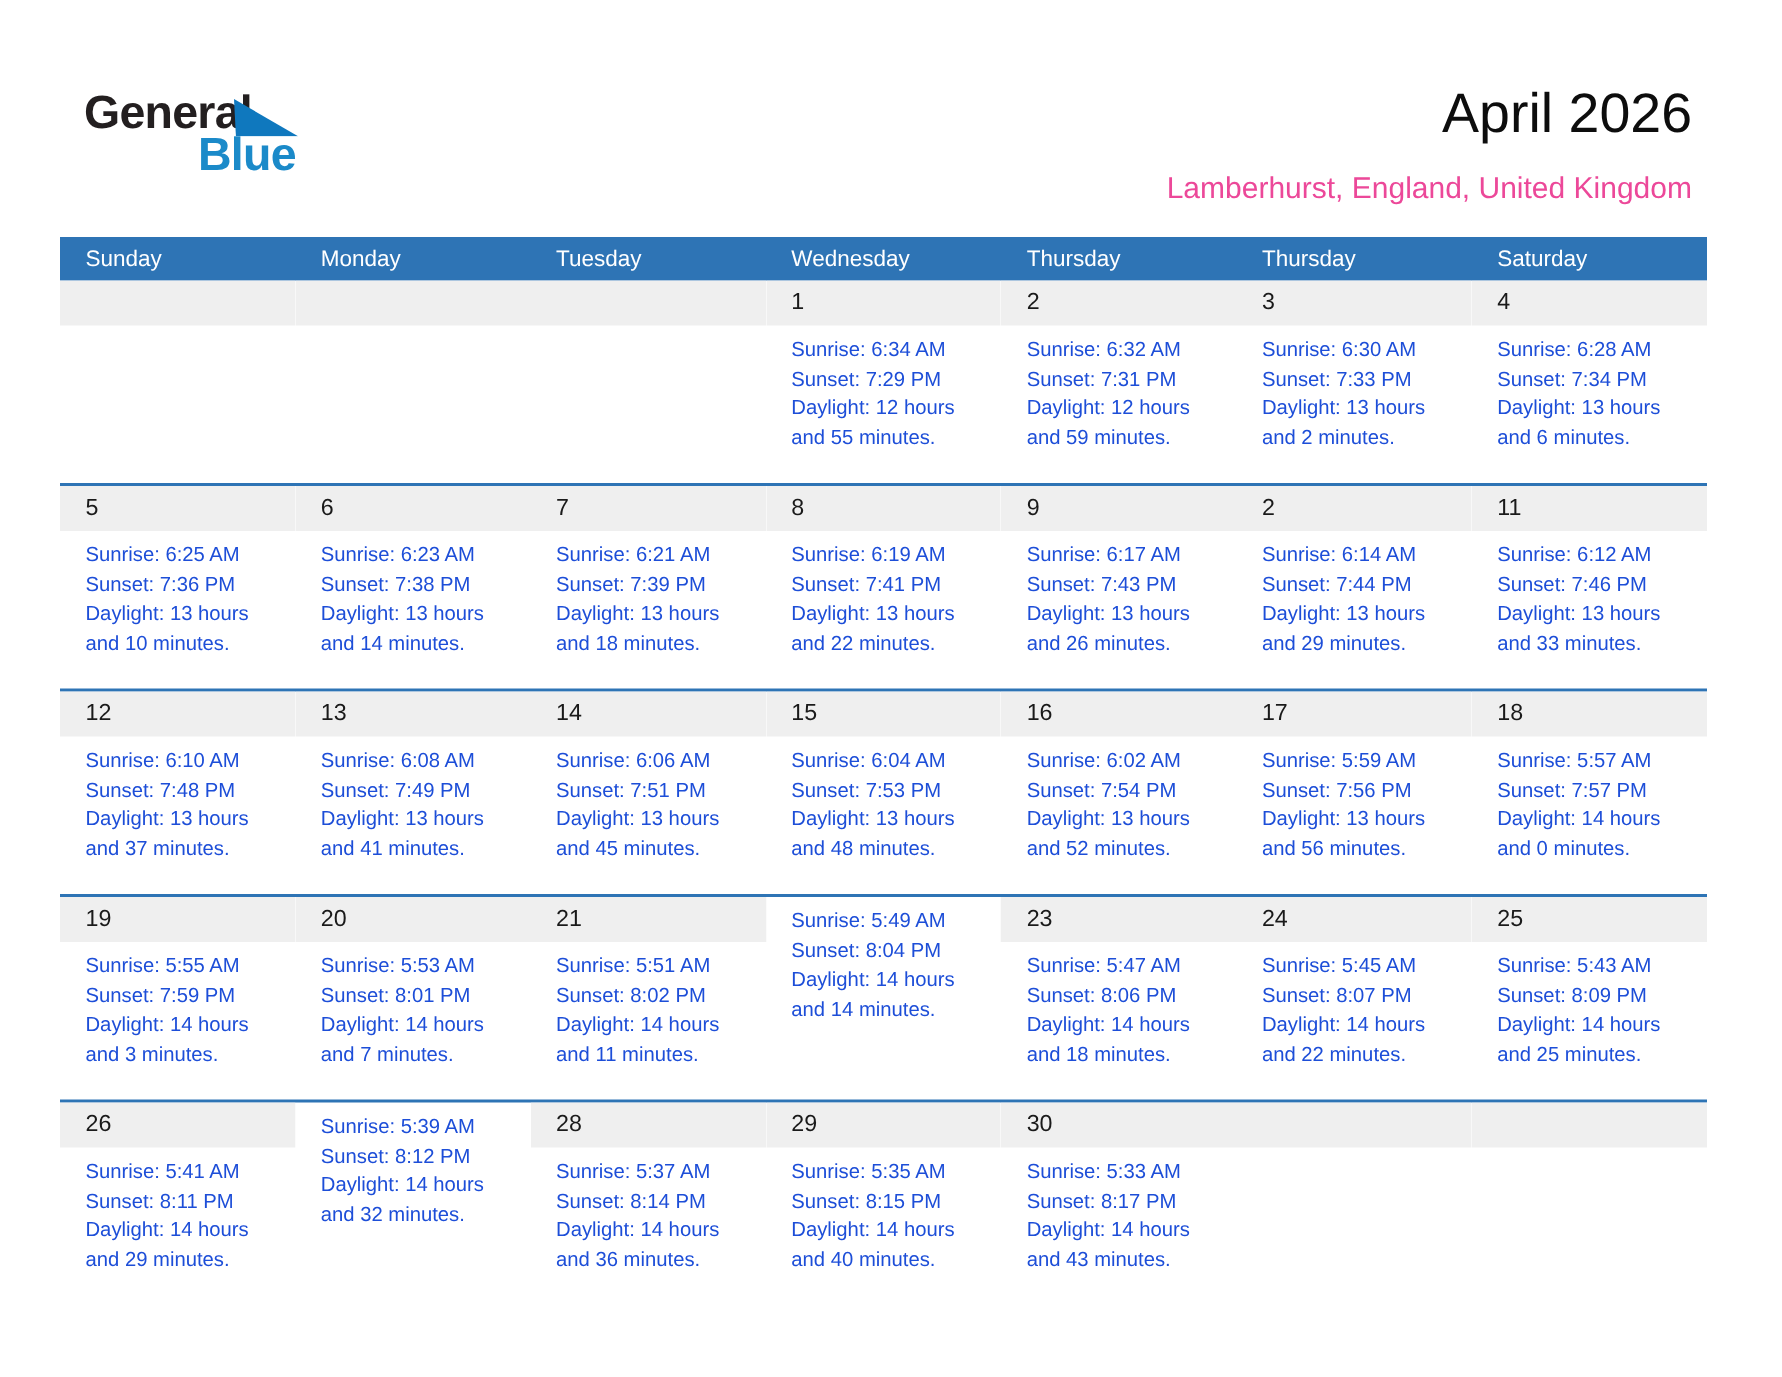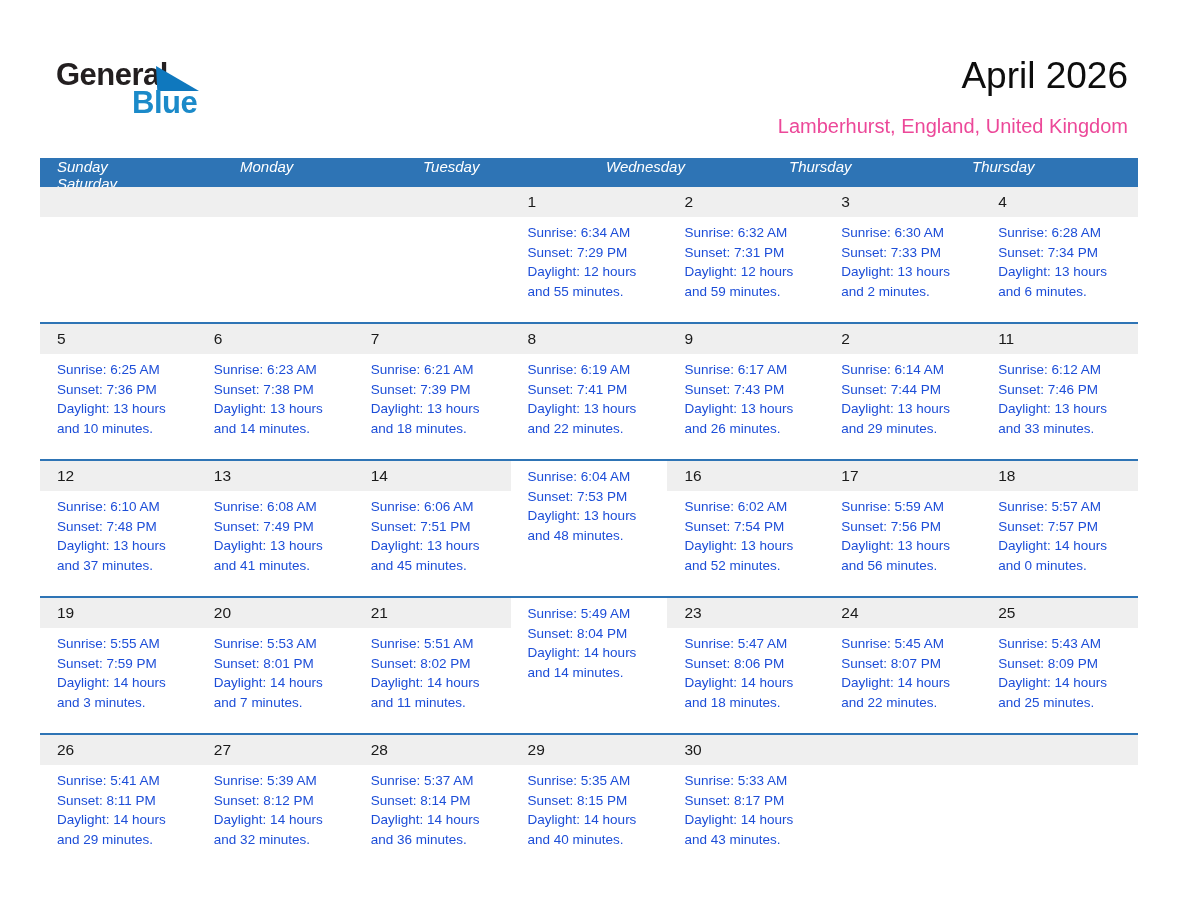--- a/index.html
+++ b/index.html
@@ -32,22 +32,22 @@
     line-height:40px;white-space:nowrap;
   }
   .location{
     position:absolute;right:60px;top:112px;font-size:20px;color:#ec4899;
     line-height:28px;white-space:nowrap;
   }
 
   
   .calendar{position:absolute;left:40px;top:158px;width:1098px;}
   .weekday-row{
-    display:grid;grid-template-columns:repeat(6,1fr);
-    background:var(--header-bg,#2e74b5);height:29px;align-items:center;font-style:italic;
+    display:grid;grid-template-columns:repeat(7,1fr);
+    background:var(--header-bg,#2e74b5);height:29px;align-items:center;
   }
   .weekday{color:#ffffff;font-size:15px;padding-left:17px;}
 
   .week-row{display:grid;grid-template-columns:repeat(7,1fr);height:135px;box-sizing:content-box;}
   .week-row + .week-row{border-top:2px solid var(--row-line,#2e74b5);}
 
   .day-cell{overflow:hidden;}
   .day-band{height:30px;background:var(--band-bg,#efefef);display:flex;align-items:center;}
   .day-num{padding-left:17px;font-size:15.5px;color:#1a1a1a;}
   .day-lines{padding:6px 6px 0 17px;font-size:13.5px;line-height:19.5px;color:#1d4ed8;}
@@ -248,20 +248,23 @@
               <span class="day-num">14</span>
             </div>
             <div class="day-lines">
               <div class="line">Sunrise: 6:06 AM</div>
               <div class="line">Sunset: 7:51 PM</div>
               <div class="line">Daylight: 13 hours</div>
               <div class="line">and 45 minutes.</div>
             </div>
           </div>
           <div class="day-cell">
+            <div class="day-band">
+              <span class="day-num">15</span>
+            </div>
             <div class="day-lines">
               <div class="line">Sunrise: 6:04 AM</div>
               <div class="line">Sunset: 7:53 PM</div>
               <div class="line">Daylight: 13 hours</div>
               <div class="line">and 48 minutes.</div>
             </div>
           </div>
           <div class="day-cell">
             <div class="day-band">
               <span class="day-num">16</span>
@@ -378,23 +381,20 @@
               <span class="day-num">26</span>
             </div>
             <div class="day-lines">
               <div class="line">Sunrise: 5:41 AM</div>
               <div class="line">Sunset: 8:11 PM</div>
               <div class="line">Daylight: 14 hours</div>
               <div class="line">and 29 minutes.</div>
             </div>
           </div>
           <div class="day-cell">
-            <div class="day-band">
-              <span class="day-num">27</span>
-            </div>
             <div class="day-lines">
               <div class="line">Sunrise: 5:39 AM</div>
               <div class="line">Sunset: 8:12 PM</div>
               <div class="line">Daylight: 14 hours</div>
               <div class="line">and 32 minutes.</div>
             </div>
           </div>
           <div class="day-cell">
             <div class="day-band">
               <span class="day-num">28</span>

